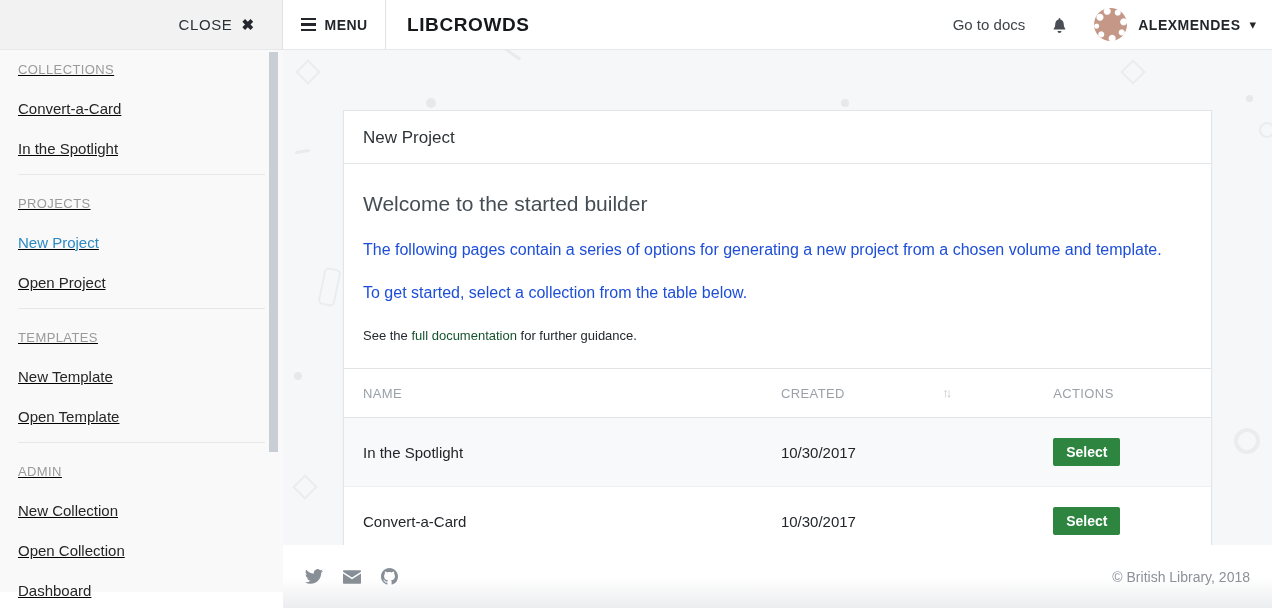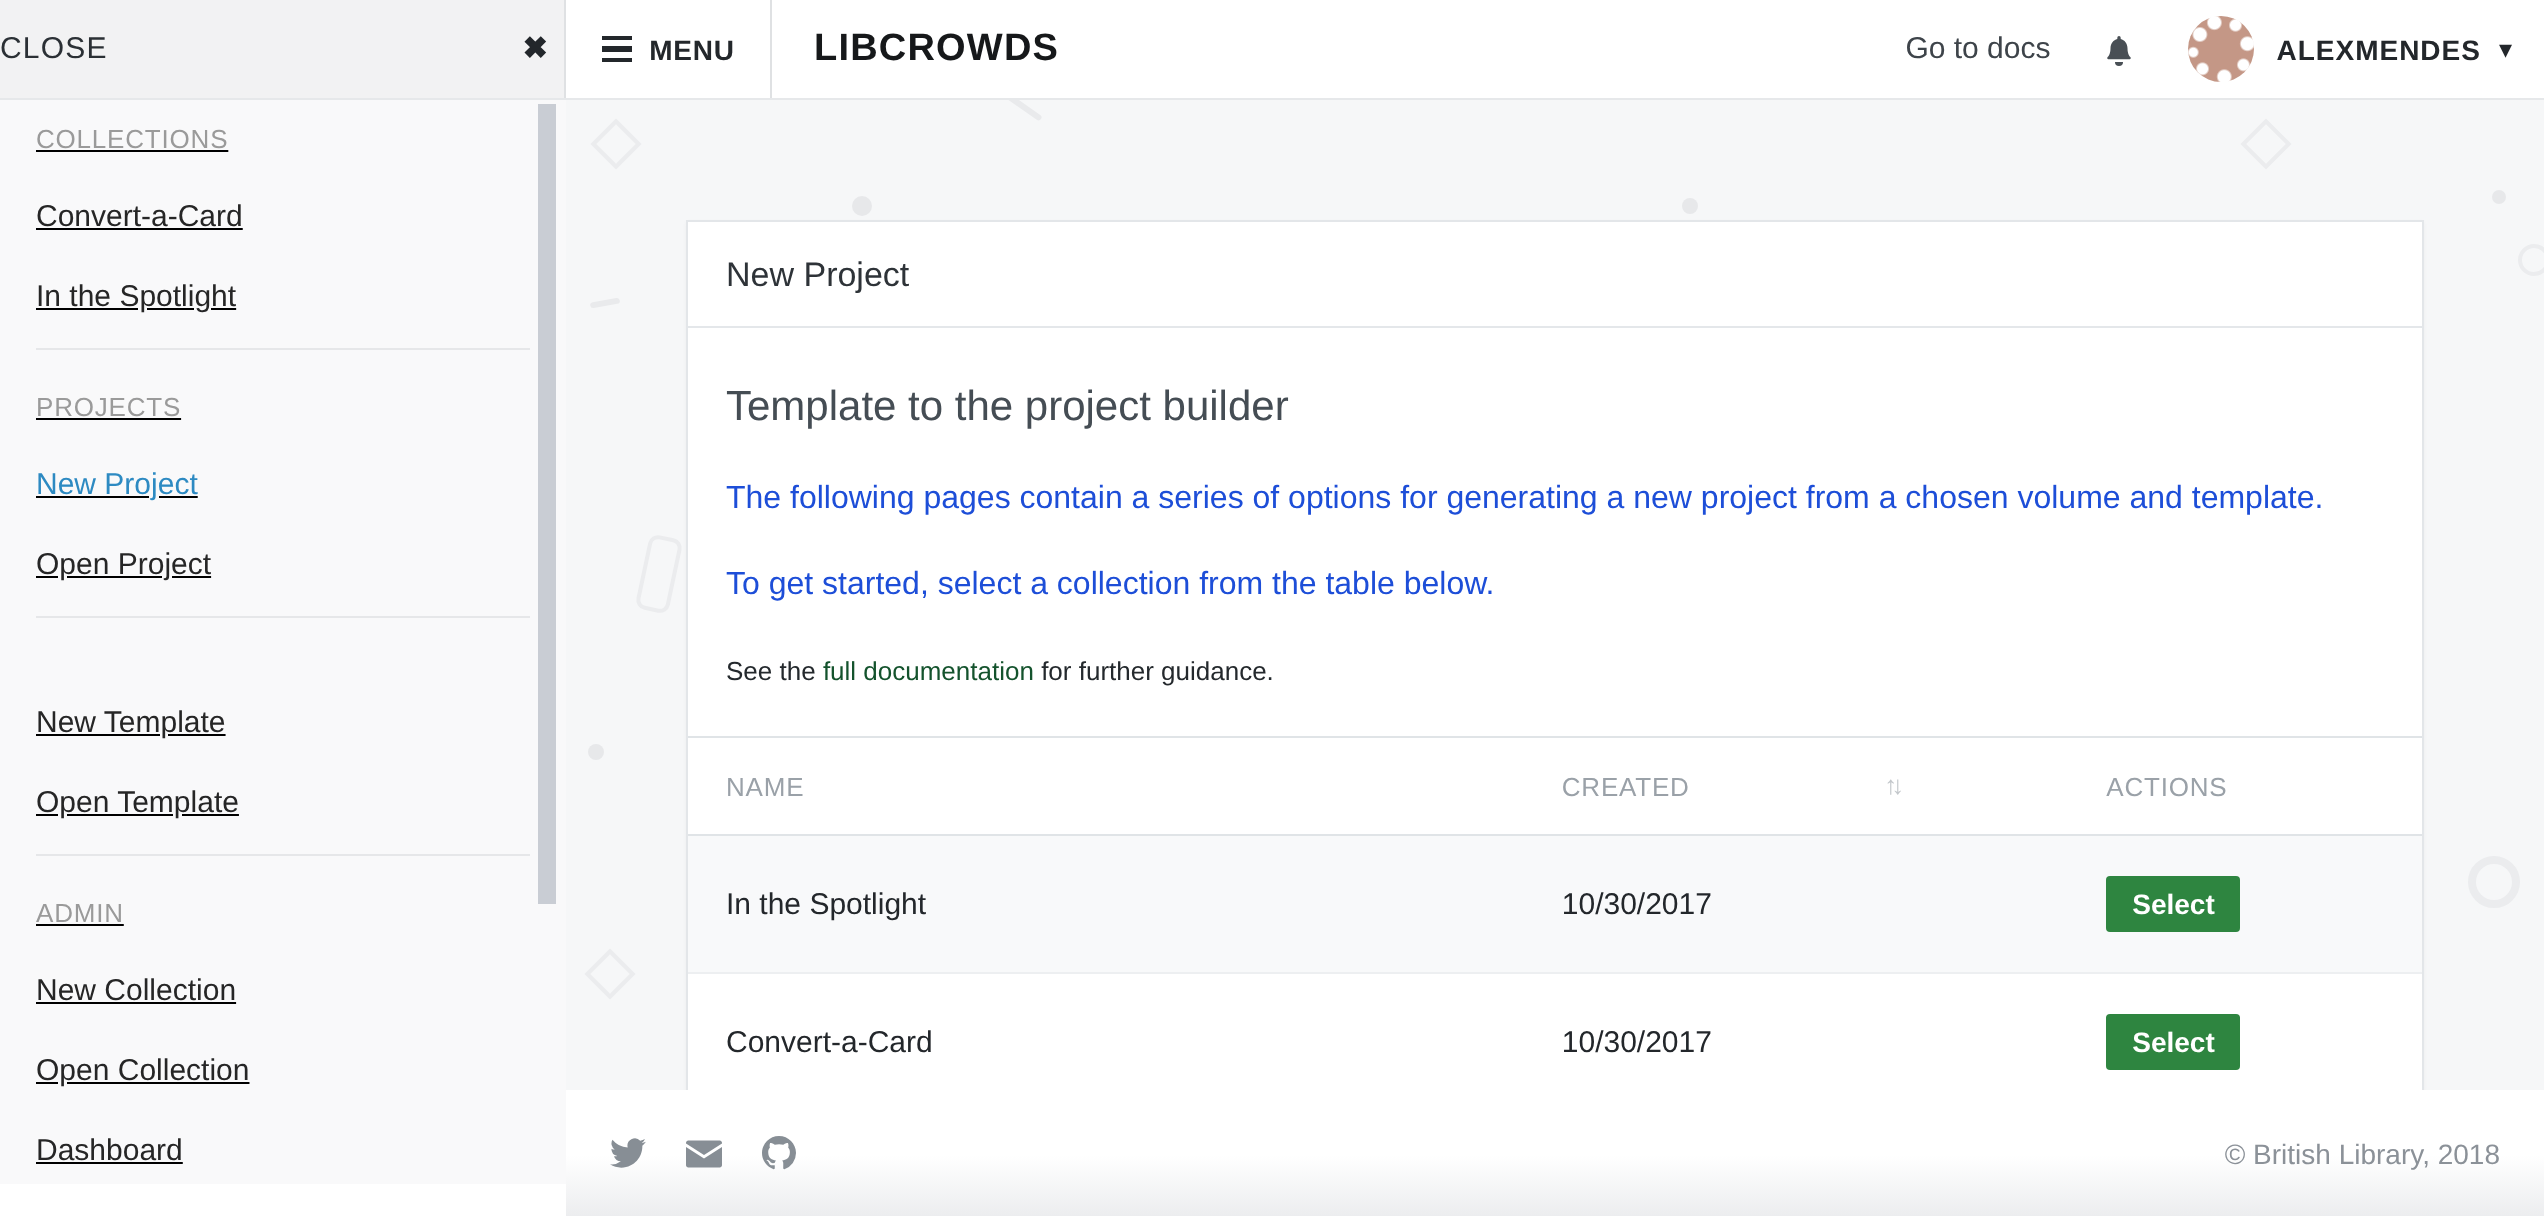--- a/index.html
+++ b/index.html
@@ -4,22 +4,22 @@
 <style>
   * { margin:0; padding:0; box-sizing:border-box; }
   html,body { width:1272px; height:608px; }
   body { font-family:"Liberation Sans", sans-serif; background:#fff; overflow:hidden; }
   .app { position:relative; width:1272px; height:608px; background:#fff; }
 
   
   .header { position:absolute; top:0; left:0; width:1272px; height:50px; background:#fff;
             border-bottom:1px solid #e6e8ea; display:flex; align-items:stretch; z-index:30; }
   .header-close { width:283px; background:#f2f2f3; border-right:1px solid #dfe1e3;
-                  display:flex; align-items:center; justify-content:space-between; gap:9px;
-                  padding-right:8px; cursor:pointer; }
+                  display:flex; align-items:center; justify-content:flex-end; gap:9px;
+                  padding-right:28px; cursor:pointer; }
   .close-label { font-size:15px; color:#2b3035; letter-spacing:.6px; }
   .close-x { font-size:15px; color:#23272b; font-weight:700; line-height:1; }
   .menu-btn { width:103px; border-right:1px solid #dfe1e3; display:flex; align-items:center;
               justify-content:center; gap:9px; cursor:pointer; background:#fff; }
   .hamburger { display:flex; flex-direction:column; gap:3px; }
   .hamburger span { display:block; width:15px; height:2.6px; background:#23272b; }
   .menu-label { font-size:14px; font-weight:700; color:#23272b; letter-spacing:.4px; }
   .brand { display:flex; align-items:center; margin-left:21px; font-size:19px; font-weight:700;
            color:#16181a; letter-spacing:.6px; }
   .header-right { margin-left:auto; display:flex; align-items:center; padding-right:16px; }
@@ -131,20 +131,21 @@
         <div class="sb-heading">COLLECTIONS</div>
         <div class="sb-item">Convert-a-Card</div>
         <div class="sb-item">In the Spotlight</div>
       </div>
       <div class="sb-section">
         <div class="sb-heading">PROJECTS</div>
         <div class="sb-item active">New Project</div>
         <div class="sb-item">Open Project</div>
       </div>
       <div class="sb-section">
+        <div class="sb-heading">TEMPLATES</div>
         <div class="sb-item">New Template</div>
         <div class="sb-item">Open Template</div>
       </div>
       <div class="sb-section">
         <div class="sb-heading">ADMIN</div>
         <div class="sb-item">New Collection</div>
         <div class="sb-item">Open Collection</div>
         <div class="sb-item">Dashboard</div>
       </div>
     </div>
@@ -165,21 +166,21 @@
     <div class="shape sh-dot" style="left:882px; top:291px; width:6px; height:6px; background:#ededef;"></div>
     <div class="shape sh-line" style="left:212px; top:0px; width:28px; height:3px; transform:rotate(35deg);"></div>
     <div class="shape sh-line" style="left:12px; top:100px; width:15px; height:3px; transform:rotate(-10deg);"></div>
     <div class="shape sh-pill" style="left:38px; top:218px; width:17px; height:38px; transform:rotate(12deg);"></div>
 
     <div class="card">
       <div class="card-header">
         <div class="card-title">New Project</div>
       </div>
       <div class="card-body">
-        <div class="welcome">Template to the project builder</div>
+        <div class="welcome">Welcome to the started builder</div>
         <div class="para">The following pages contain a series of options for generating a new project from a chosen volume and template.</div>
         <div class="para">To get started, select a collection from the table below.</div>
         <div class="hint"><span>See the </span><a>full documentation</a><span> for further guidance.</span></div>
       </div>
       <table class="coll">
         <thead>
           <tr>
             <th class="th-name">NAME</th>
             <th class="th-created"><span>CREATED</span><span class="sort-icon">↑↓</span></th>
             <th class="th-actions">ACTIONS</th>

